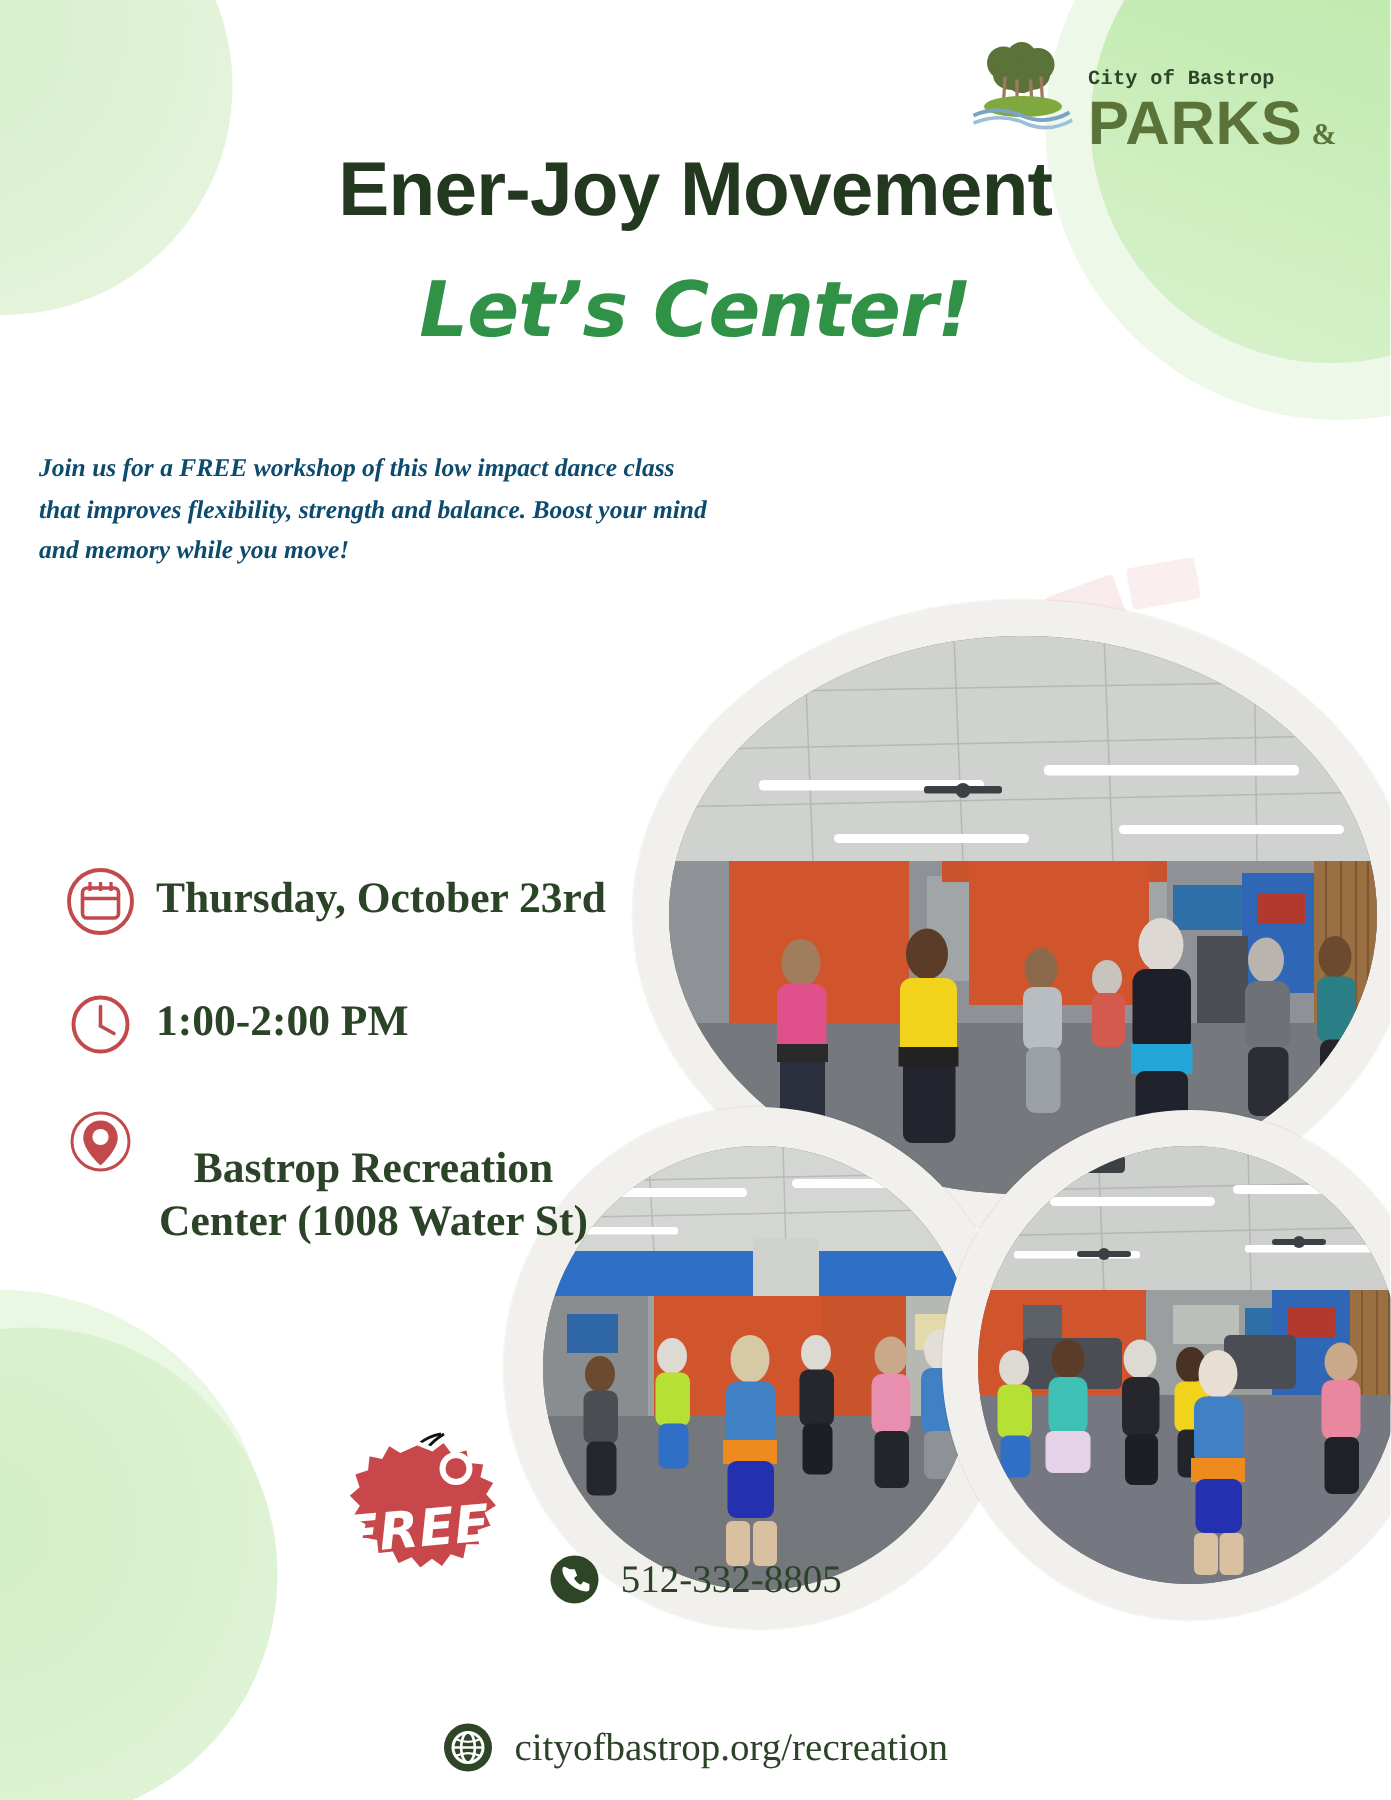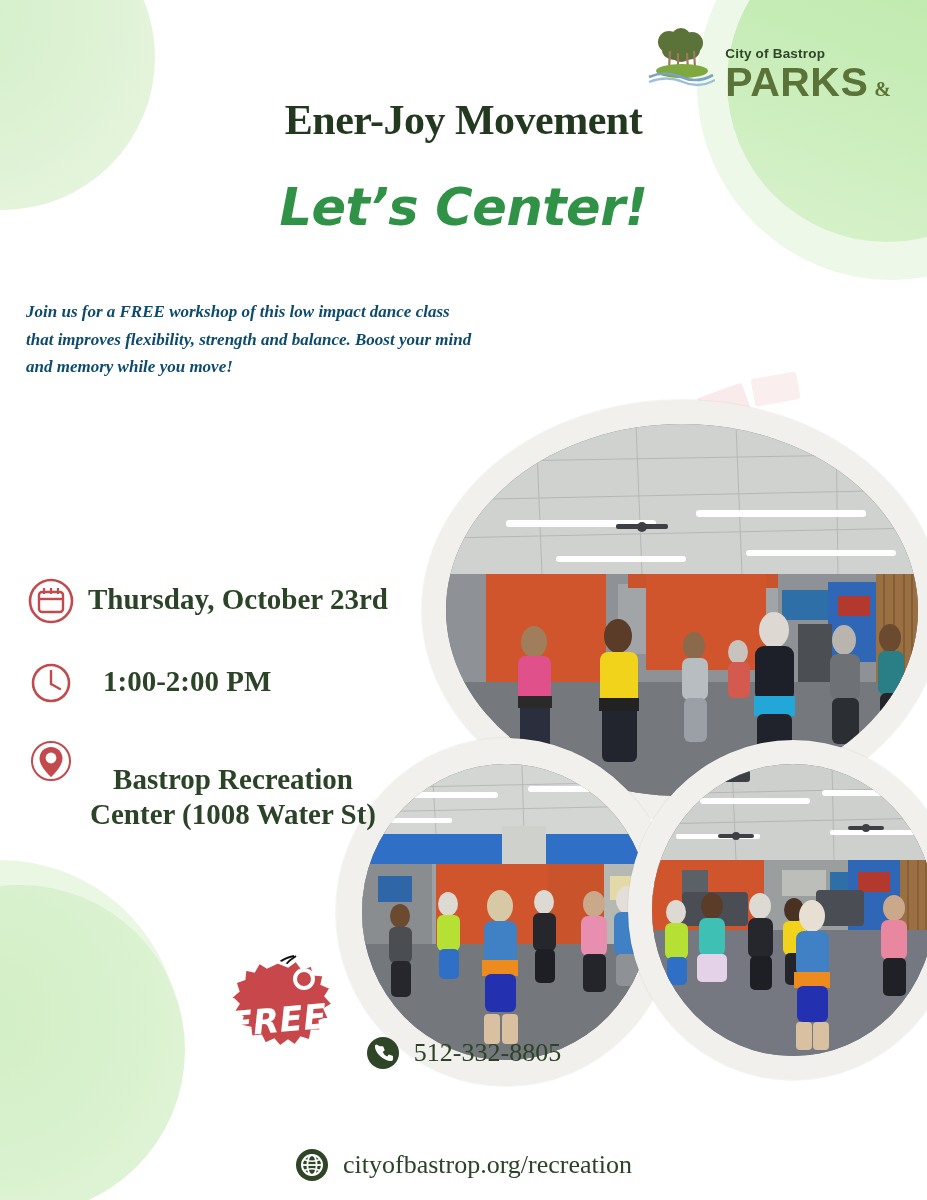--- a/index.html
+++ b/index.html
@@ -27,43 +27,43 @@
   .blob-bl2{left:-180px;top:860px;width:360px;height:360px;background:#eaf7e3;}
 
   
   .rays{position:absolute;left:830px;top:700px;width:0;height:0;}
   .ray{position:absolute;border-radius:3px;transform-origin:0 50%;}
 
   
   .logo{position:absolute;right:36px;top:10px;display:flex;align-items:center;gap:10px;}
   .logo-mark{width:68px;height:62px;position:relative;}
   .logo-text{display:flex;flex-direction:column;line-height:1;}
-  .logo-city{font-family:Liberation Sans, sans-serif;font-weight:700;font-size:13.5px;
+  .logo-city{font-family:Liberation Mono, monospace;font-weight:700;font-size:13.5px;
     color:#2f4527;letter-spacing:.2px;margin-bottom:2px;margin-top:37px;}
   .logo-parks{font-family:"Liberation Sans",sans-serif;font-weight:700;font-size:41px;
     color:#5b7339;letter-spacing:.5px;line-height:.95;}
   .logo-amp{font-size:20px;color:#5b7339;font-weight:700;}
   .logo-rec{font-family:"Liberation Sans",sans-serif;font-weight:700;font-size:31px;
     color:#7ba3c4;letter-spacing:.3px;line-height:.95;}
 
   
   .title{position:absolute;left:0;right:0;top:96px;text-align:center;
-    font-family:Liberation Serif, serif;font-weight:700;font-size:42px;
+    font-family:Liberation Sans, sans-serif;font-weight:700;font-size:51px;
     color:#23391f;letter-spacing:-0.5px;}
   .subtitle{position:absolute;left:0;right:0;top:178px;text-align:center;
     font-family:"DejaVu Sans",sans-serif;font-weight:700;font-style:italic;
     font-size:51px;color:#2f9247;letter-spacing:-0.5px;}
 
   
   .blurb{position:absolute;left:26px;top:298px;width:450px;
     font-family:Liberation Serif, serif;font-weight:700;font-style:italic;
     font-size:17px;line-height:1.62;color:#0c4a6e;}
 
   
-  .details{position:absolute;left:28px;top:578px;width:360px;}
+  .details{position:absolute;left:44px;top:578px;width:360px;}
   .drow{display:flex;align-items:flex-start;margin-bottom:36px;}
   .dicon{width:46px;height:46px;flex:0 0 46px;margin-right:14px;}
   .dtext{font-family:"Liberation Serif",serif;font-weight:700;font-size:29px;
     color:#2b4326;line-height:1.22;padding-top:4px;}
   .dtext.center{text-align:center;width:290px;margin-top:20px;}
 
   
   .photos{position:absolute;left:320px;top:400px;width:620px;height:720px;}
   .photo{position:absolute;border-radius:50%;overflow:hidden;}
   .torn{position:absolute;border-radius:50%;background:#f2f0ec;
@@ -383,21 +383,21 @@
           <rect x="11" y="14" width="24" height="20" rx="3" fill="none" stroke="#c24a4d" stroke-width="2.4"></rect>
           <line x1="11" y1="21" x2="35" y2="21" stroke="#c24a4d" stroke-width="2.4"></line>
           <line x1="16" y1="10" x2="16" y2="16" stroke="#c24a4d" stroke-width="2.2"></line>
           <line x1="23" y1="10" x2="23" y2="16" stroke="#c24a4d" stroke-width="2.2"></line>
           <line x1="30" y1="10" x2="30" y2="16" stroke="#c24a4d" stroke-width="2.2"></line>
         </svg>
       </div>
       <div class="dtext">Thursday, October 23rd</div>
     </div>
 
-    <div class="drow" style="margin-bottom:32px;gap:15px;">
+    <div class="drow" style="margin-bottom:32px;">
       <div class="dicon">
         <svg viewBox="0 0 46 46" width="46" height="46">
           <circle cx="23" cy="23" r="18" fill="none" stroke="#c24a4d" stroke-width="2.6"></circle>
           <line x1="23" y1="11" x2="23" y2="24" stroke="#c24a4d" stroke-width="2.4" stroke-linecap="round"></line>
           <line x1="23" y1="24" x2="32" y2="29" stroke="#c24a4d" stroke-width="2.4" stroke-linecap="round"></line>
         </svg>
       </div>
       <div class="dtext">1:00-2:00 PM</div>
     </div>
 

